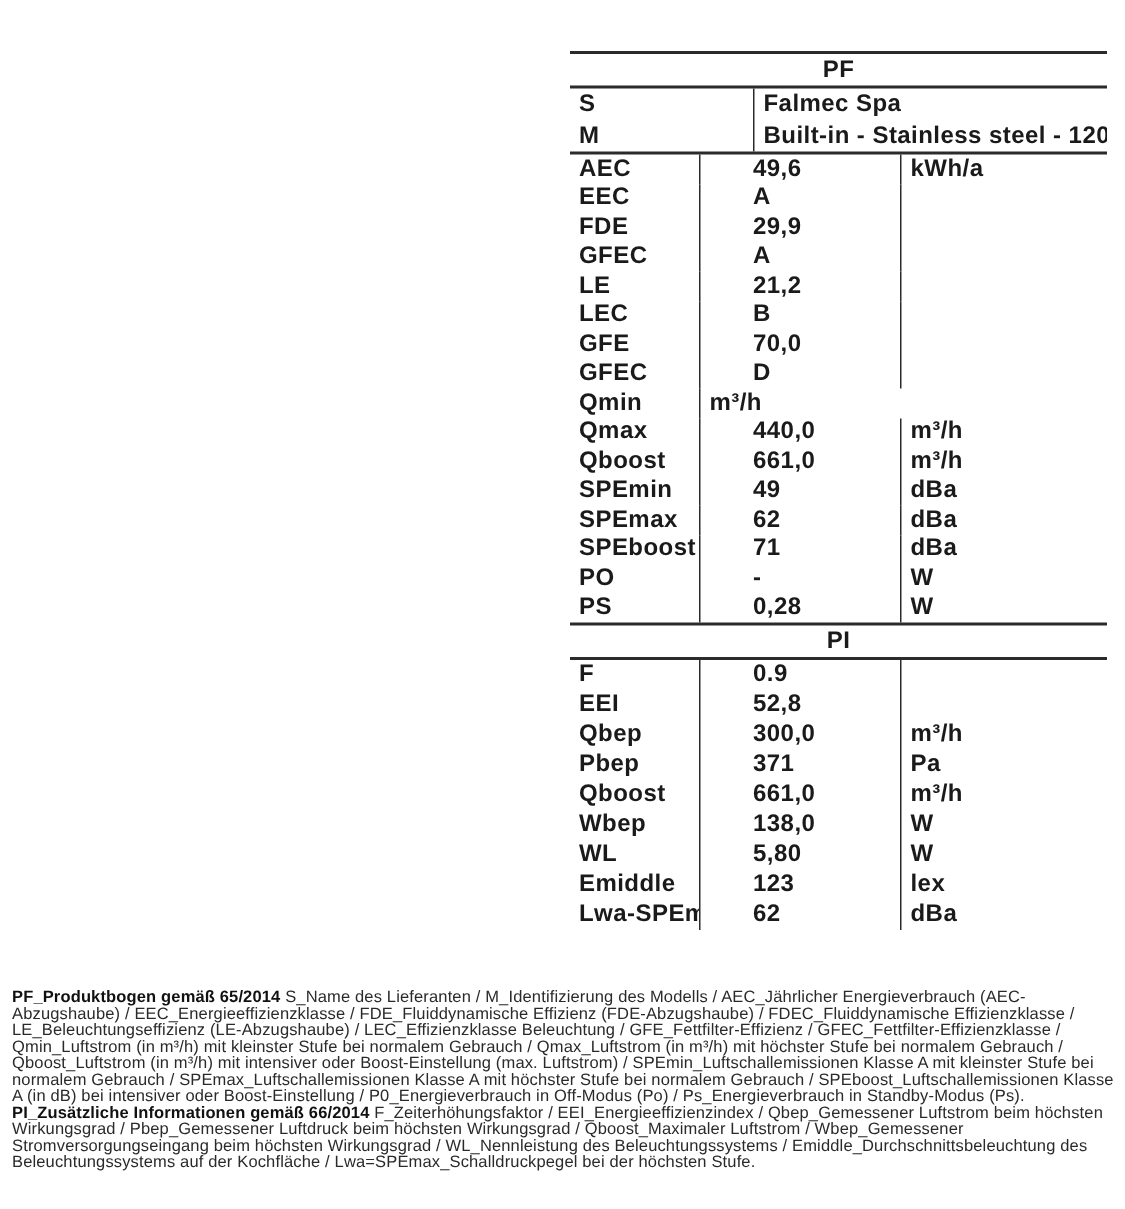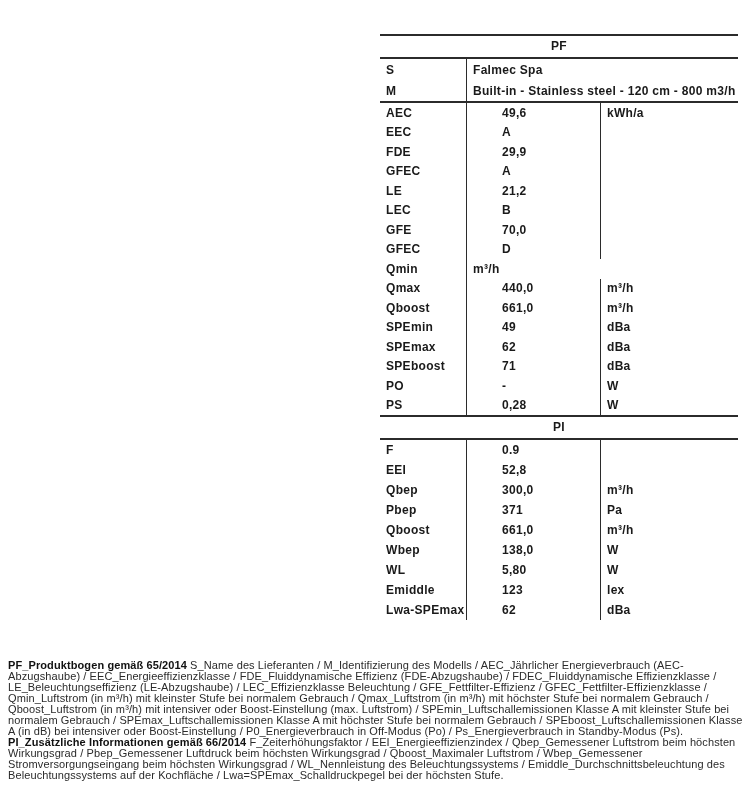--- a/index.html
+++ b/index.html
@@ -16,21 +16,21 @@
     color:var(--ink);
     overflow:hidden;
   }
   
   .datatable{
     position:absolute;
     left:380px;
     top:34px;
     width:358px;
     border-top:2px solid var(--line);
-    font-size:12px;
+    font-size:16px;
     font-weight:700;
     letter-spacing:0.3px;
   }
   .section-hdr{
     height:21px;
     line-height:21px;
     text-align:center;
     border-bottom:2px solid var(--line);
     font-weight:700;
   }
@@ -44,21 +44,21 @@
     display:flex;
     align-items:center;
     box-sizing:border-box;
     padding-left:6px;
     overflow:hidden;
     white-space:nowrap;
   }
   .c-key{width:86px;}
   .c-val{width:134px;border-left:1.5px solid var(--line);padding-left:35px;}
   .c-unit{flex:1;border-left:1.5px solid var(--line);}
-  .c-span{flex:1;border-left:1.5px solid var(--line);}
+  .c-span{flex:1;border-left:1.5px solid var(--line);margin-left:36px;}
   
   .footnote{
     position:absolute;
     left:8px;
     top:649px;
     width:735px;
     font-size:11px;
     line-height:11px;
     color:#2a2a2a;
     letter-spacing:0.1px;

